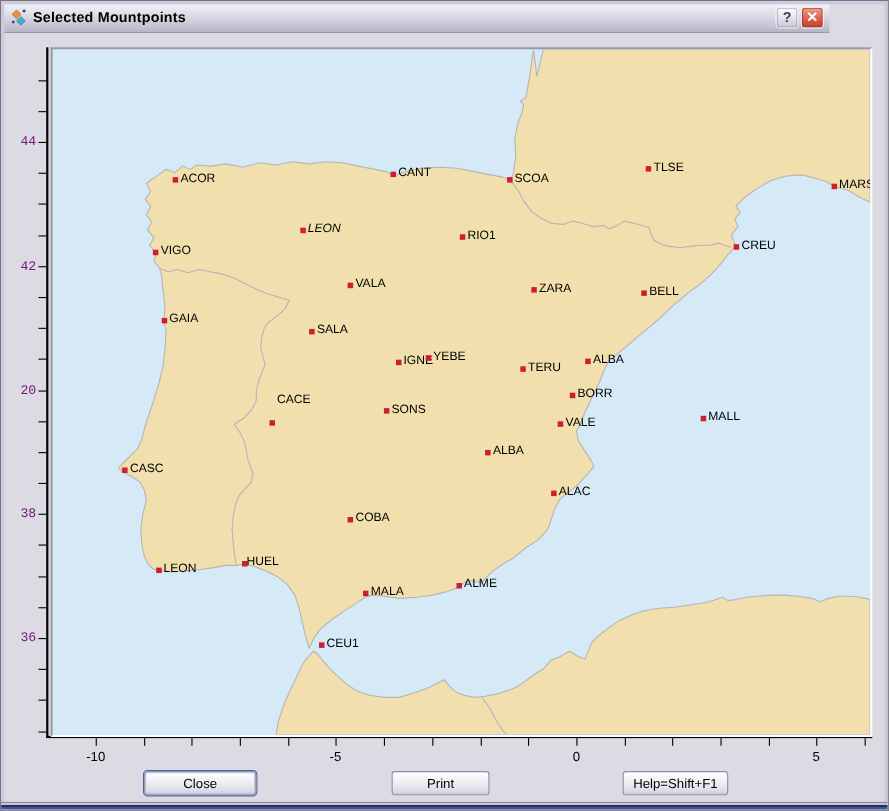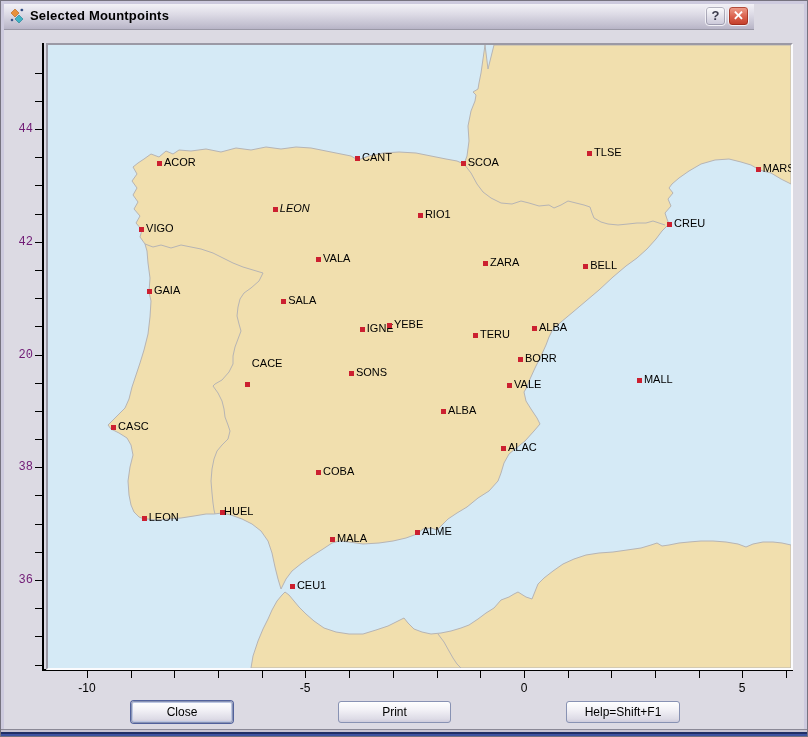--- a/index.html
+++ b/index.html
@@ -194,18 +194,18 @@
           <div class="slabel" style="left: 289.088px; top: 486.89px;">MALA</div>
           <div class="marker" style="left: 366.878px; top: 484.56px;"></div>
           <div class="slabel" style="left: 373.878px; top: 479.56px;">ALME</div>
           <div class="marker" style="left: 241.879px; top: 538.685px;"></div>
           <div class="slabel" style="left: 248.879px; top: 533.685px;">CEU1</div>
         </div>
     </div>
   </div>
 
   <button class="dlg-btn default" style="left:130px;width:102px;">Close</button>
-  <button class="dlg-btn" style="left:337px;width:113px;">Print</button>
-  <button class="dlg-btn" style="left:565px;width:114px;">Help=Shift+F1</button>
+  <button class="dlg-btn" style="left:355px;width:89px;">Print</button>
+  <button class="dlg-btn" style="left:565px;width:96px;">Help=Shift+F1</button>
 
   <div class="frame-edge"></div>
   <div class="bottom-edge"></div>
 </div>
 
 </body></html>

